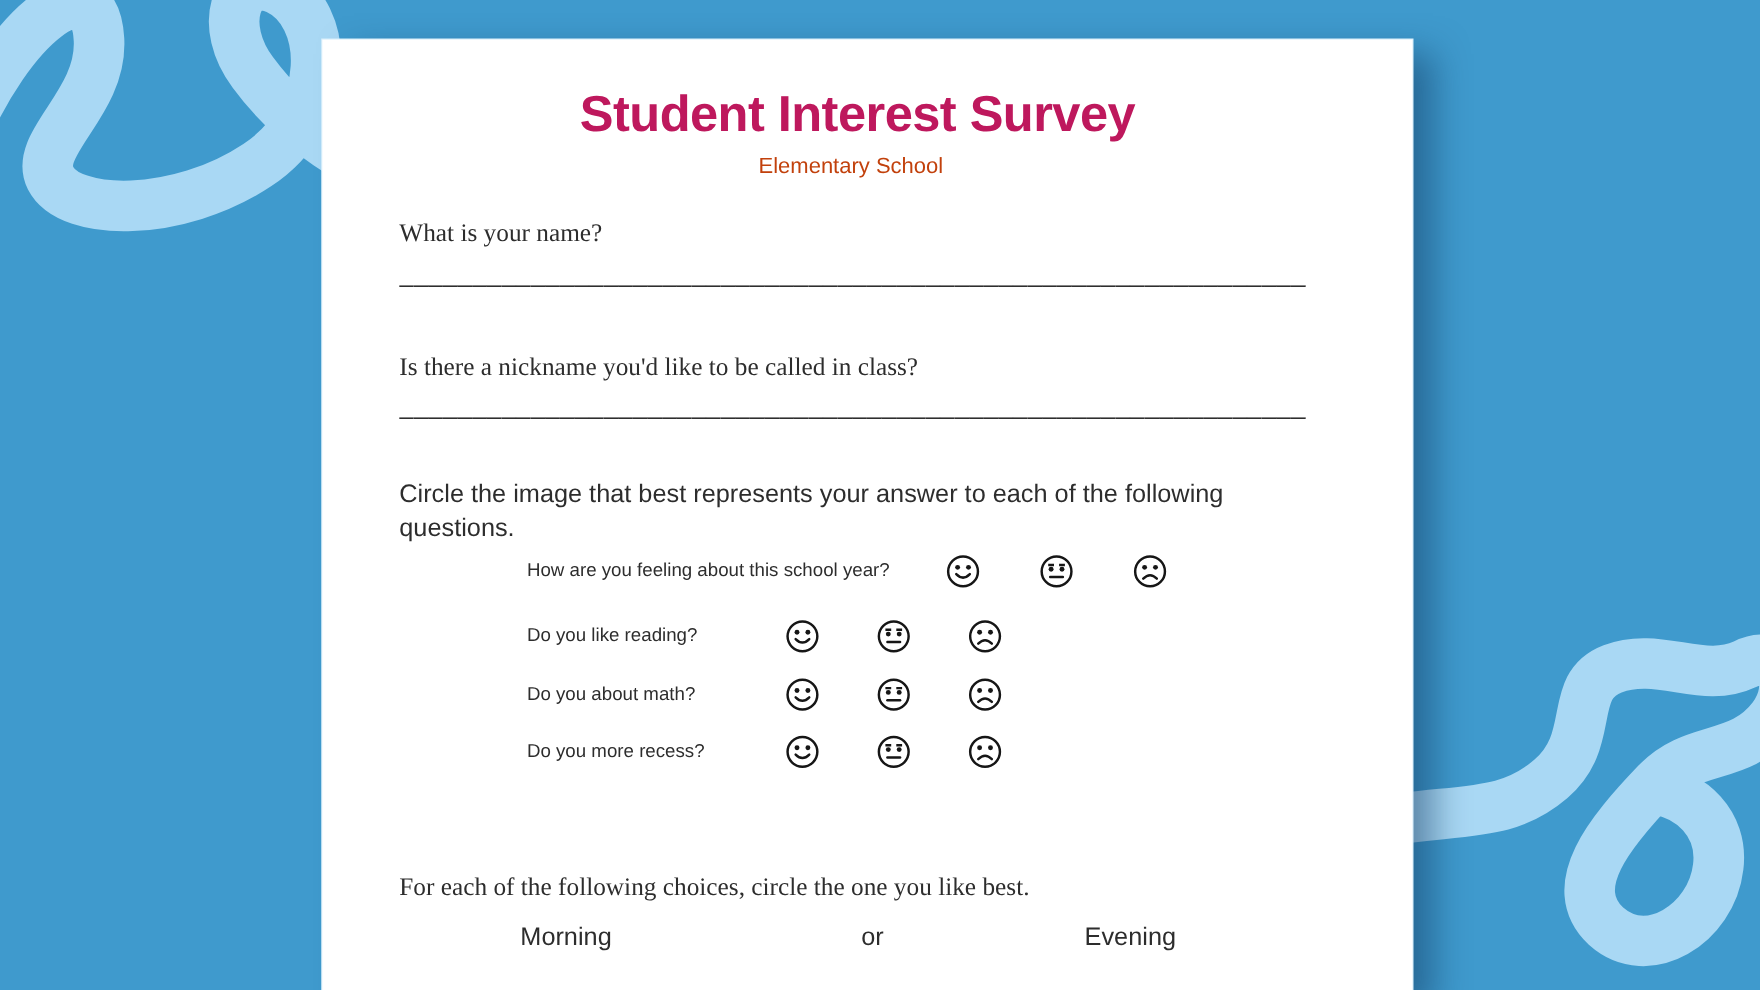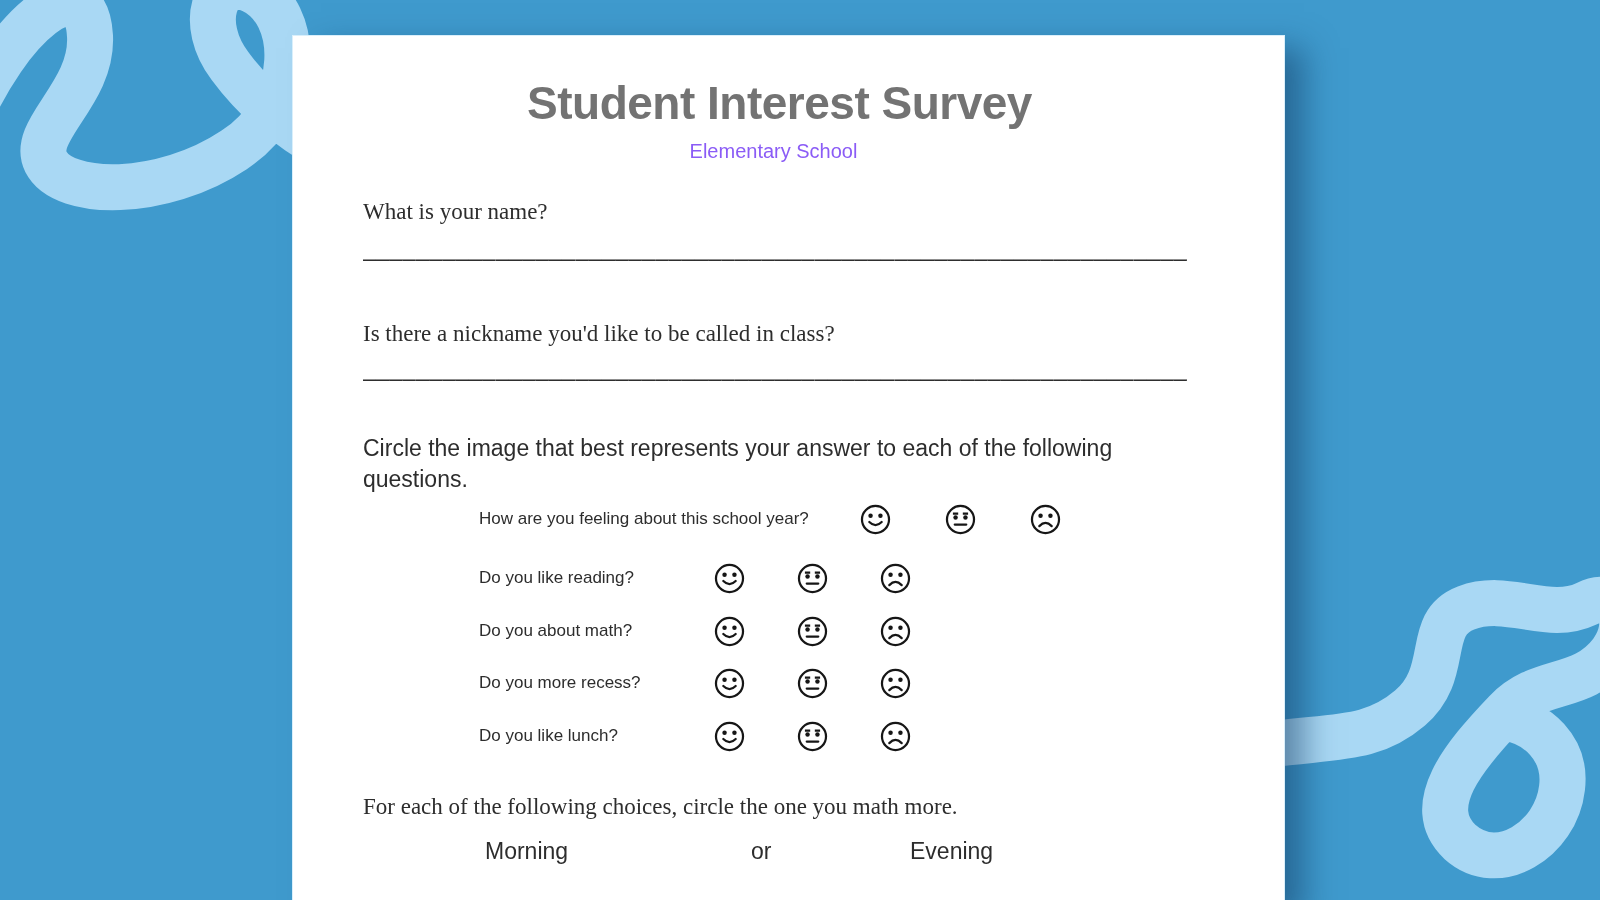--- a/index.html
+++ b/index.html
@@ -11,43 +11,43 @@
   .bg-squiggles { position:absolute; left:0; top:0; width:1600px; height:900px; }
   .page {
     position:absolute; left:293px; top:36px; width:991px; height:880px;
     background:#ffffff;
     box-shadow:0 0 0 1px #d9effb, 24px 8px 30px -4px rgba(15,55,95,0.5);
   }
   .page * { color:#2d2d2d; }
   .abs { position:absolute; }
   .page-title {
     left:0; right:18px; top:40px; text-align:center;
-    font-size:46px; font-weight:700; letter-spacing:-0.5px; color:#737373;
+    font-size:46px; font-weight:700; letter-spacing:-0.5px; color:#be185d;
     white-space:nowrap;
   }
   .page-subtitle {
     left:0; right:30px; top:104px; text-align:center;
-    font-size:20px; color:#8b5cf6;
+    font-size:20px; color:#c2410c;
   }
   .body-text { font-size:23px; line-height:31px; }
   .q-left { left:70px;font-family:Liberation Serif, serif; }
   .blank {
     left:70px; width:824px; height:31px; overflow:hidden; white-space:nowrap;
     font-size:23px; line-height:31px; letter-spacing:0.5px; color:#2e2e2e;
   }
   .para { left:70px; width:834px; }
   .face-row {
     left:186px; height:34px; display:flex; align-items:center;
   }
   .face-row .q-label { font-size:17px; white-space:nowrap; }
   .fixed-label { width:234px; }
   .faces { display:flex; align-items:center; gap:50px; }
   .row-first .faces { gap:52px; margin-left:50px; }
   .face { width:33px; height:33px; display:block; }
-  .choice-row { left:192px; display:flex; font-size:23px; line-height:31px; }
+  .choice-row { left:180px; display:flex; font-size:23px; line-height:31px;gap:44px; }
   .c-left { width:226px; }
   .c-or { width:159px;margin-left:40px; }
   .defs { position:absolute; width:0; height:0; overflow:hidden; }
 </style>
 </head>
 <body>
 
 <svg class="defs" aria-hidden="true">
   <defs>
     <symbol id="sym-happy" viewBox="0 0 40 40">
@@ -147,36 +147,22 @@
           </svg>
         <svg class="face">
             <use href="#sym-neutral"></use>
           </svg>
         <svg class="face">
             <use href="#sym-sad"></use>
           </svg>
       </span>
     </div>
 
-    <div class="abs face-row" style="top:683px">
-      <span class="q-label fixed-label">Do you like lunch?</span>
-      <span class="faces">
-        <svg class="face">
-            <use href="#sym-happy"></use>
-          </svg>
-        <svg class="face">
-            <use href="#sym-neutral"></use>
-          </svg>
-        <svg class="face">
-            <use href="#sym-sad"></use>
-          </svg>
-      </span>
-    </div>
 
-    <div class="abs q-left body-text" style="top:755px">For each of the following choices, circle the one you math more.</div>
+    <div class="abs q-left body-text" style="top:755px">For each of the following choices, circle the one you like best.</div>
 
     <div class="abs choice-row" style="top:800px">
       <span class="c-left">Morning</span>
       <span class="c-or">or</span>
       <span class="c-right">Evening</span>
     </div>
 
   </div>
 </div>
 

